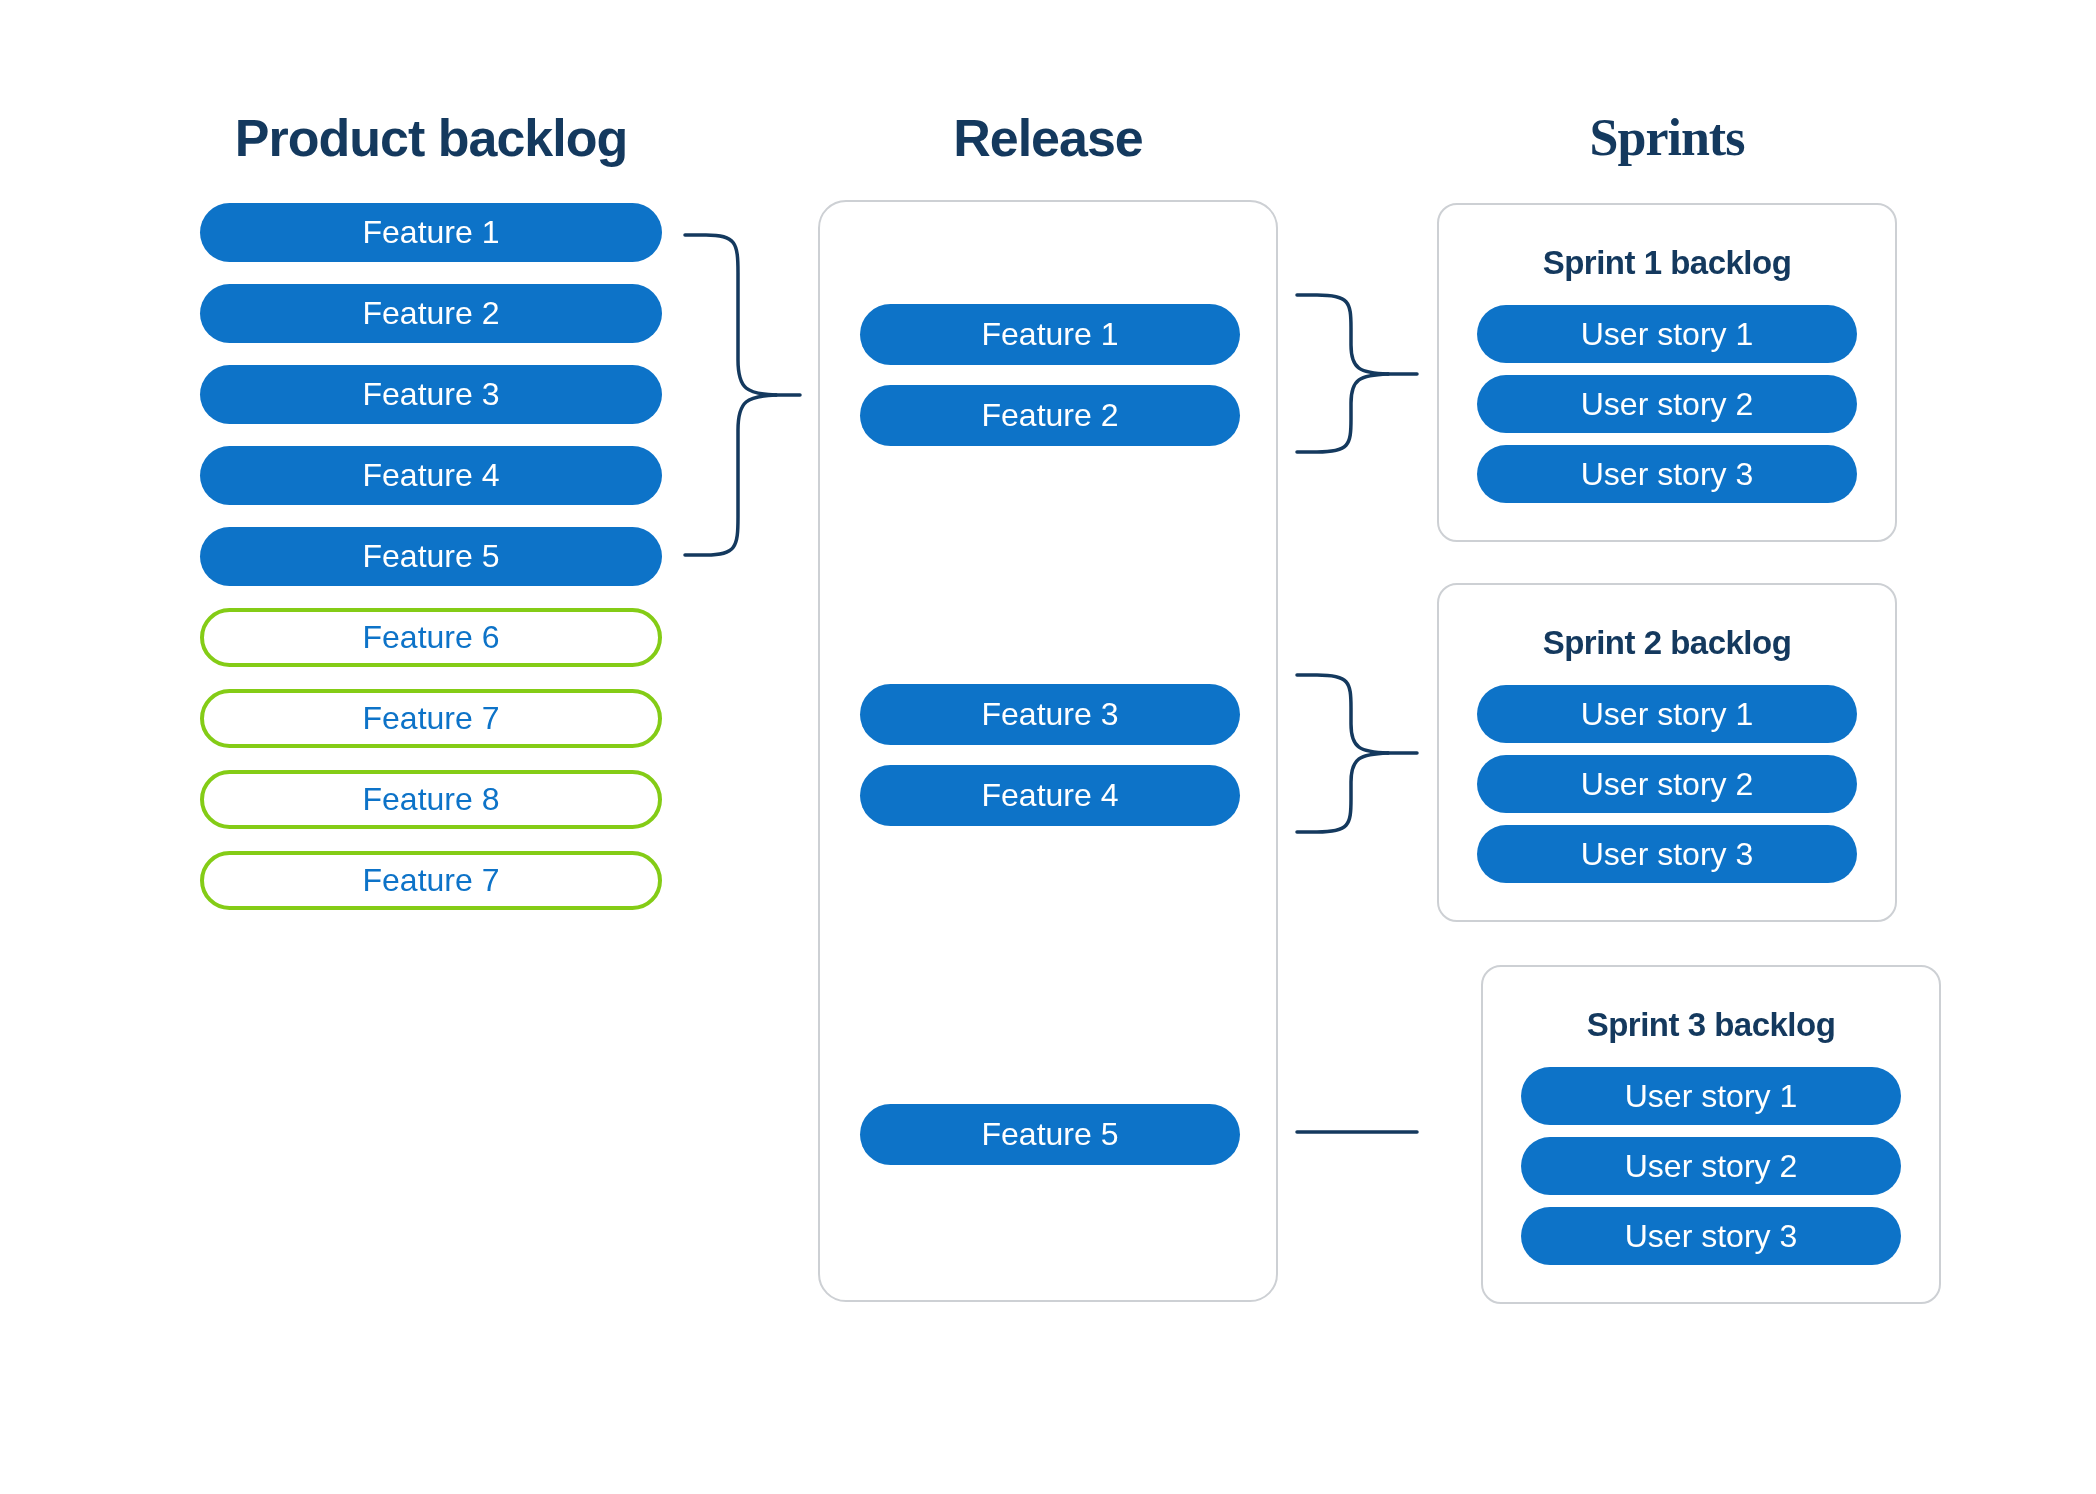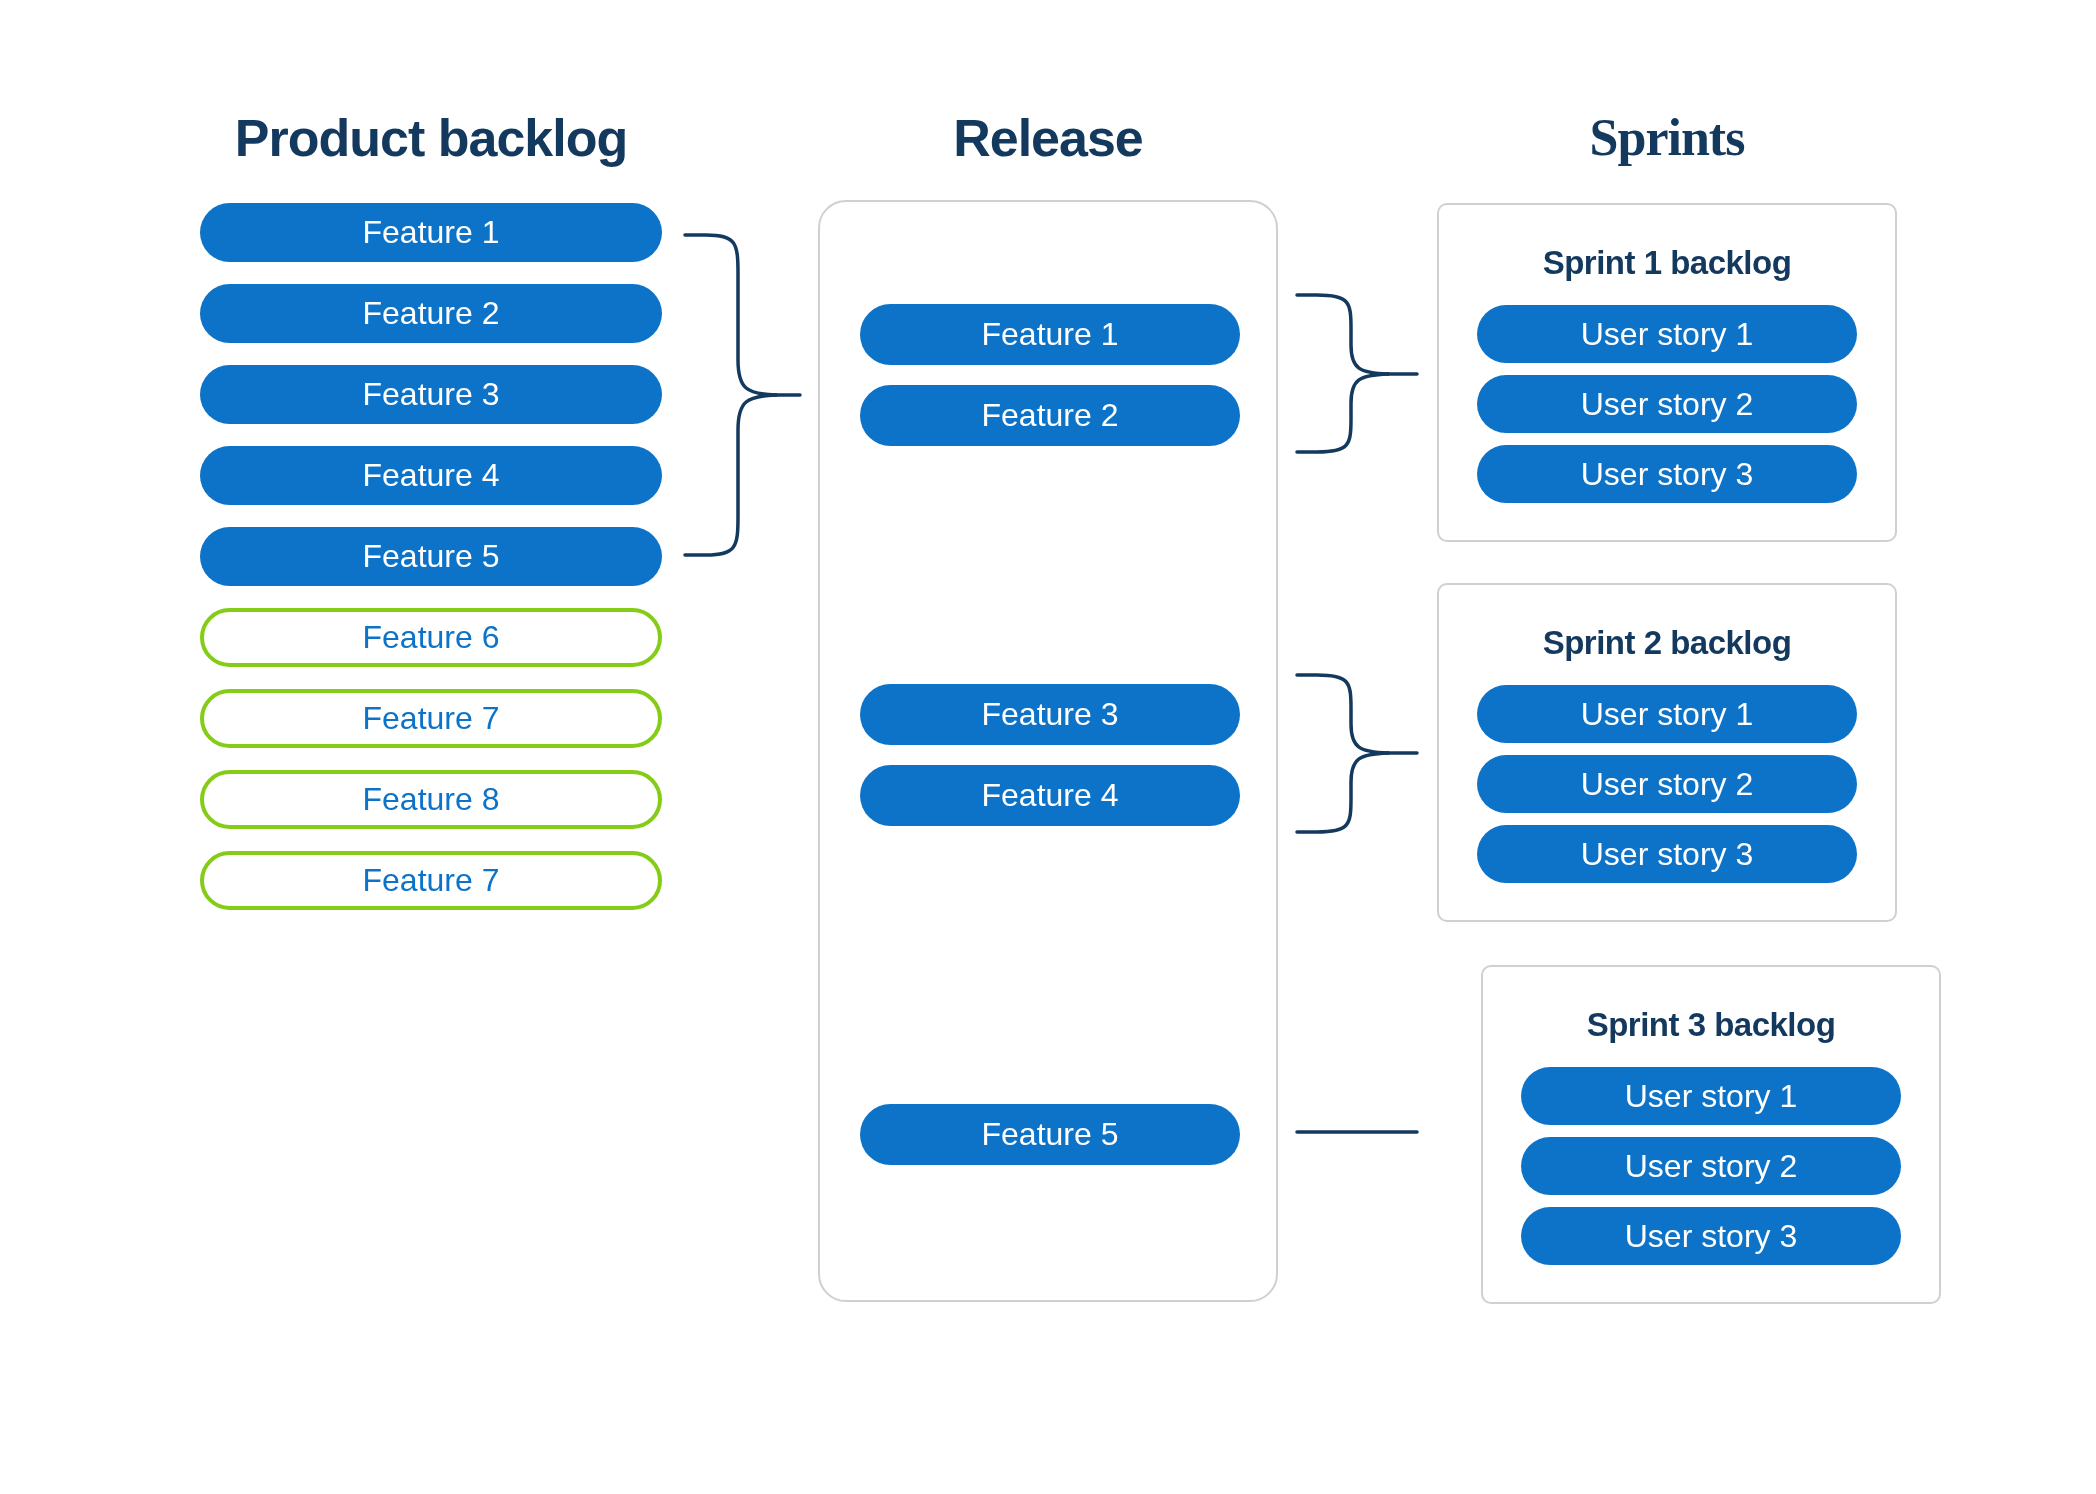--- a/index.html
+++ b/index.html
@@ -81,21 +81,21 @@
   #rel-f4 { top: 563px; }
   #rel-f5 { top: 902px; }
 
   
   .sprint-card {
     position: absolute;
     left: 1437px;
     width: 460px;
     height: 339px;
     border: 2px solid #cdd0d4;
-    border-radius: 10px;
+    border-radius: 20px;
     box-sizing: border-box;
     background: #ffffff;
     display: flex;
     flex-direction: column;
     align-items: center;
     padding-top: 38px;
   }
   #sprint-card-1 { top: 203px; }
   #sprint-card-2 { top: 583px; }
   #sprint-card-3 { top: 965px; margin-left: 44px; }

